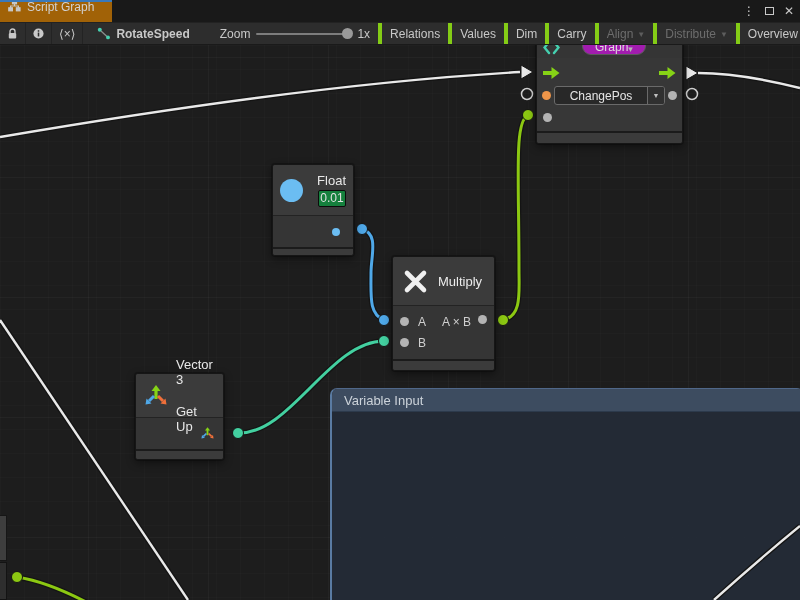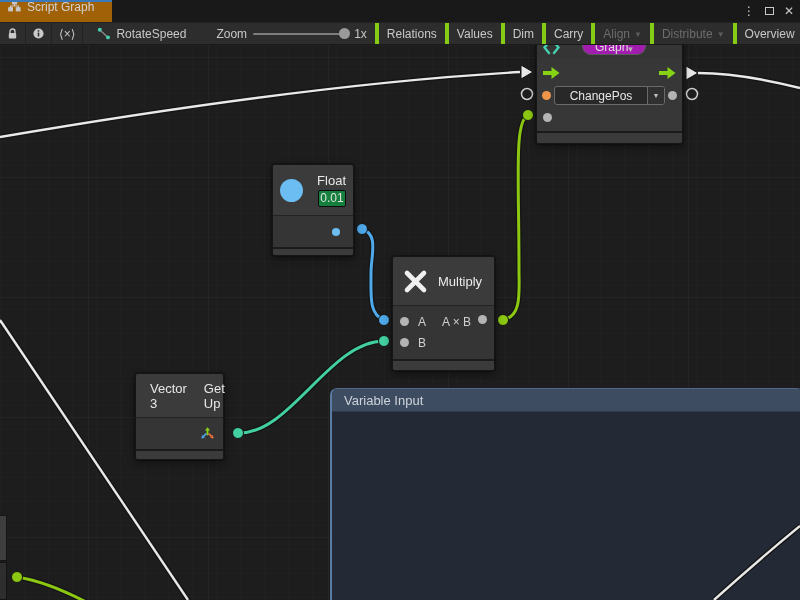--- a/index.html
+++ b/index.html
@@ -17,21 +17,21 @@
   .winctl .glyph { cursor:default; }
   .maxbox { display:inline-block; width:9px; height:8px; border:1.5px solid #c9c9c9; }
 
   
   .toolbar { height:23px; background:#2d2d2d; border-top:1px solid #222; border-bottom:1px solid #1a1a1a;
     display:flex; align-items:stretch; color:#c8c8c8; font-size:12px; }
   .tb-btn { display:flex; align-items:center; justify-content:center; border-right:1px solid #232323;
     padding:0 7px; white-space:nowrap; }
   .tb-btn.sq { width:26px; }
   .tb-code { width:64px; }
-  .tb-crumb { display:flex; align-items:center; gap:5px; padding:0 10px 0 14px; }
+  .tb-crumb { display:flex; align-items:center; gap:5px; padding:0 10px 0 14px;font-weight:bold; }
   .tb-zoom { display:flex; align-items:center; gap:6px; padding:0 8px 0 20px;text-align:right; }
   .zoom-track { position:relative; width:95px; height:2px; background:#7d7d7d; border-radius:1px; }
   .zoom-knob { position:absolute; right:-2px; top:-5px; width:11px; height:11px; border-radius:50%; background:#9a9a9a; }
   .tb-spacer { flex:1; }
   .tb-right { display:flex; align-items:stretch; }
   .tb-right .tb-btn { border-right:none; border-left:4px solid #84cc16; padding:0 8px; }
   .tb-btn.disabled { color:#6d6d6d; }
   .dd-arrow { font-size:8px; margin-left:4px; color:#8a8a8a; transform:translateY(1px); }
   .tb-btn.disabled .dd-arrow { color:#5d5d5d; }
 
@@ -94,21 +94,21 @@
   .nm-header { height:49px; gap:9px; padding:0 9px; }
   .nm-title { font-size:13px; color:#ececec; }
   .nm-body { padding:5px 7px 6px 7px; }
   .nm-row { height:21px; display:flex; align-items:center; gap:9px; }
   .nm-out { margin-left:auto; display:flex; align-items:flex-start; gap:7px; }
   .nm-footer { height:11px; }
 
   
   .node-vec { left:135px; top:328px; width:89px; }
   .nv-header { height:44px; gap:7px; padding:0 7px; }
-  .nv-col { flex:1; display:flex; flex-direction:row; align-items:flex-end; gap:17px; }
+  .nv-col { flex:1; display:flex; flex-direction:column; align-items:flex-end; gap:17px; }
   .nv-title, .nv-sub { font-size:13px; color:#e8e8e8; }
   .nv-body { height:31px; display:flex; align-items:center; justify-content:flex-end; padding-right:8px; }
   .nv-footer { height:10px; }
 
   
   .var-panel { position:absolute; z-index:2; left:330px; top:343px; width:474px; height:216px;
     border:1px solid #50688a; border-left:2px solid #5a7ba2; border-radius:7px 7px 0 0; overflow:hidden;
     box-shadow:inset 0 1px 0 rgba(140,175,215,.30); }
   .var-header { height:23px; background:#3d4c60; border-bottom:1px solid #2c3a4c; display:flex;
     align-items:center; padding-left:12px; color:#ccd3da; font-size:13px; }

